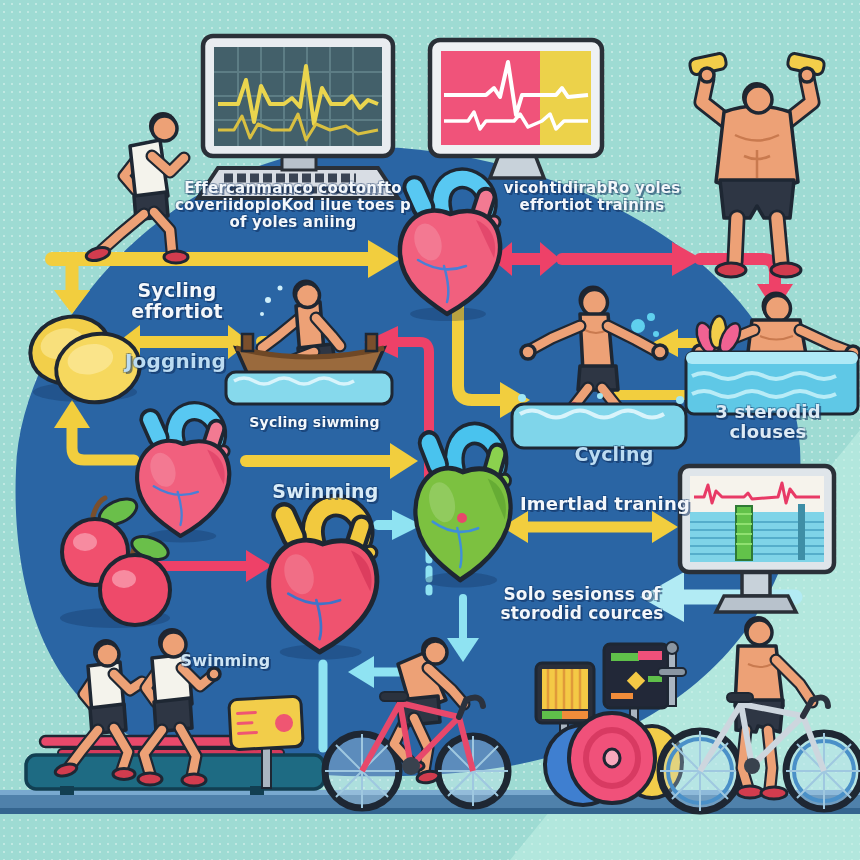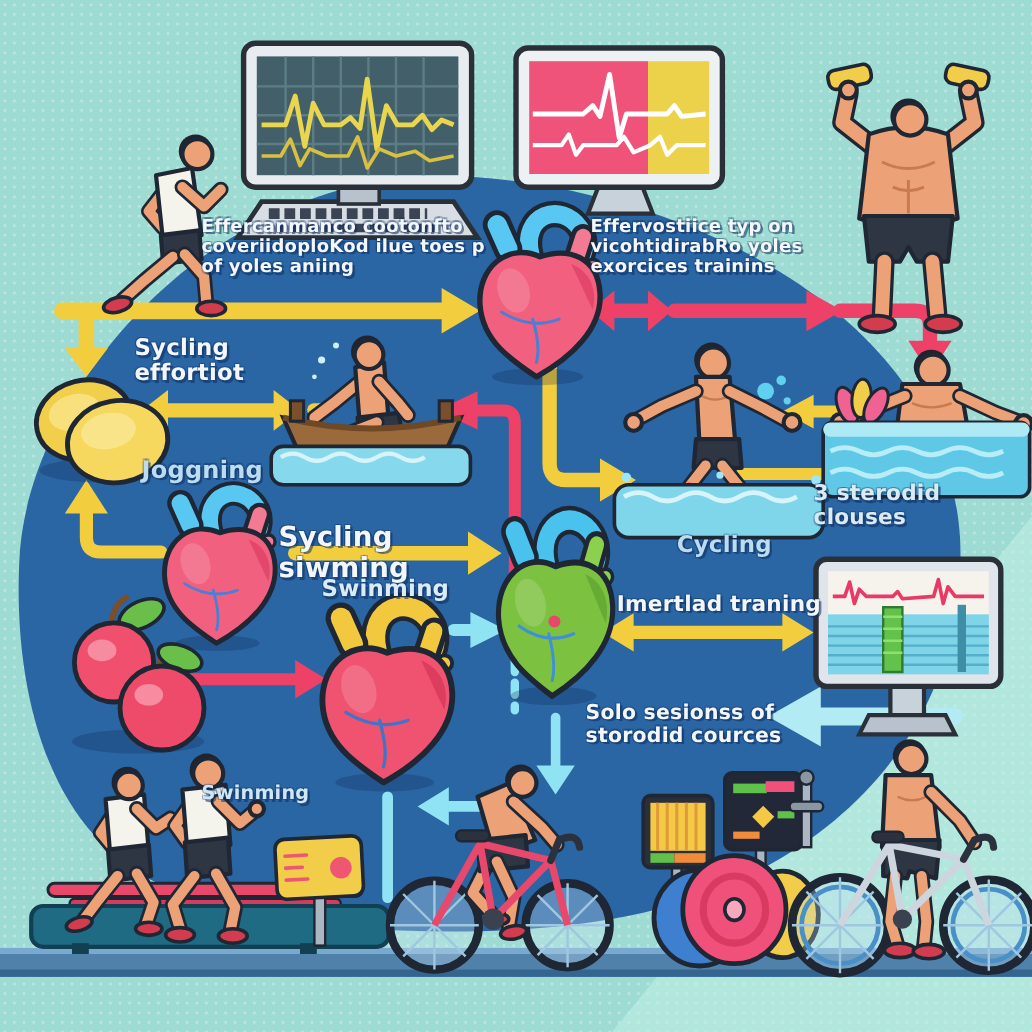--- a/index.html
+++ b/index.html
@@ -7,21 +7,21 @@
     --arrow_yellow:#f2ce3e; --arrow_pink:#ee4168; --arrow_cyan:#8fe3f2; --arrow_pale_cyan:#b2ebf4;
     --label_white:#f3f7fb; --label_blue:#bcdcf2;
   }
   html,body{margin:0;padding:0}
   body{font-family:"DejaVu Sans","Liberation Sans",sans-serif}
   .stage{position:relative;width:860px;height:860px;overflow:hidden;
     background-color:var(--background);
     background-image:radial-gradient(rgba(255,255,255,.35) 1px, rgba(255,255,255,0) 1.4px);
     background-size:8px 8px;}
   .art{position:absolute;left:0;top:0}
-  .lbl{position:absolute;text-align:left;font-weight:bold;line-height:1.12;letter-spacing:.2px;
+  .lbl{position:absolute;text-align:center;font-weight:bold;line-height:1.12;letter-spacing:.2px;
     text-shadow:2px 2px 0 rgba(14,45,92,.55),-1px -1px 0 rgba(14,45,92,.3),1px -1px 0 rgba(14,45,92,.3),-1px 1px 0 rgba(14,45,92,.3);}
   .lbl span{display:block}
   .w{color:var(--label_white)} .b{color:var(--label_blue)}
   
   .ay{stroke:var(--arrow_yellow);fill:none;stroke-linecap:round}
   .ayf{fill:var(--arrow_yellow)}
   .ap{stroke:var(--arrow_pink);fill:none;stroke-linecap:round}
   .apf{fill:var(--arrow_pink)}
   .ac{stroke:var(--arrow_cyan);fill:none;stroke-linecap:round}
   .acf{fill:var(--arrow_cyan)}
@@ -461,32 +461,31 @@
     <path d="M803 716 L812 700 Q827 693 828 706" fill="none" stroke="#2b323e" stroke-width="6" stroke-linecap="round"></path>
   </g>
 </svg>
 
 <div class="lbl w" style="left:168px;top:180px;width:250px;font-size:15px">
   <span>Effercanmanco cootonfto</span>
   <span>coveriidoploKod ilue toes p</span>
   <span>of yoles aniing</span>
 </div>
 <div class="lbl w" style="left:492px;top:180px;width:200px;font-size:15px">
-  <span>Effervostiice typ on</span>
   <span>vicohtidirabRo yoles</span>
-  <span>exorcices trainins</span>
+  <span>effortiot trainins</span>
 </div>
 <div class="lbl w" style="left:112px;top:280px;width:130px;font-size:19px">
   <span>Sycling</span>
   <span>effortiot</span>
 </div>
-<div class="lbl b" style="left:118px;top:380px;width:115px;font-size:20px">
+<div class="lbl b" style="left:118px;top:350px;width:115px;font-size:20px">
   <span>Joggning</span>
 </div>
-<div class="lbl w" style="left:232px;top:436px;width:165px;font-size:23px">
+<div class="lbl w" style="left:232px;top:415px;width:165px;font-size:14px">
   <span>Sycling siwming</span>
 </div>
 <div class="lbl w" style="left:268px;top:481px;width:115px;font-size:19px;color:#d9ecf8">
   <span>Swinming</span>
 </div>
 <div class="lbl b" style="left:564px;top:444px;width:100px;font-size:19px">
   <span>Cycling</span>
 </div>
 <div class="lbl w" style="left:678px;top:402px;width:180px;font-size:18px;color:#dceaf5">
   <span>3 sterodid clouses</span>

